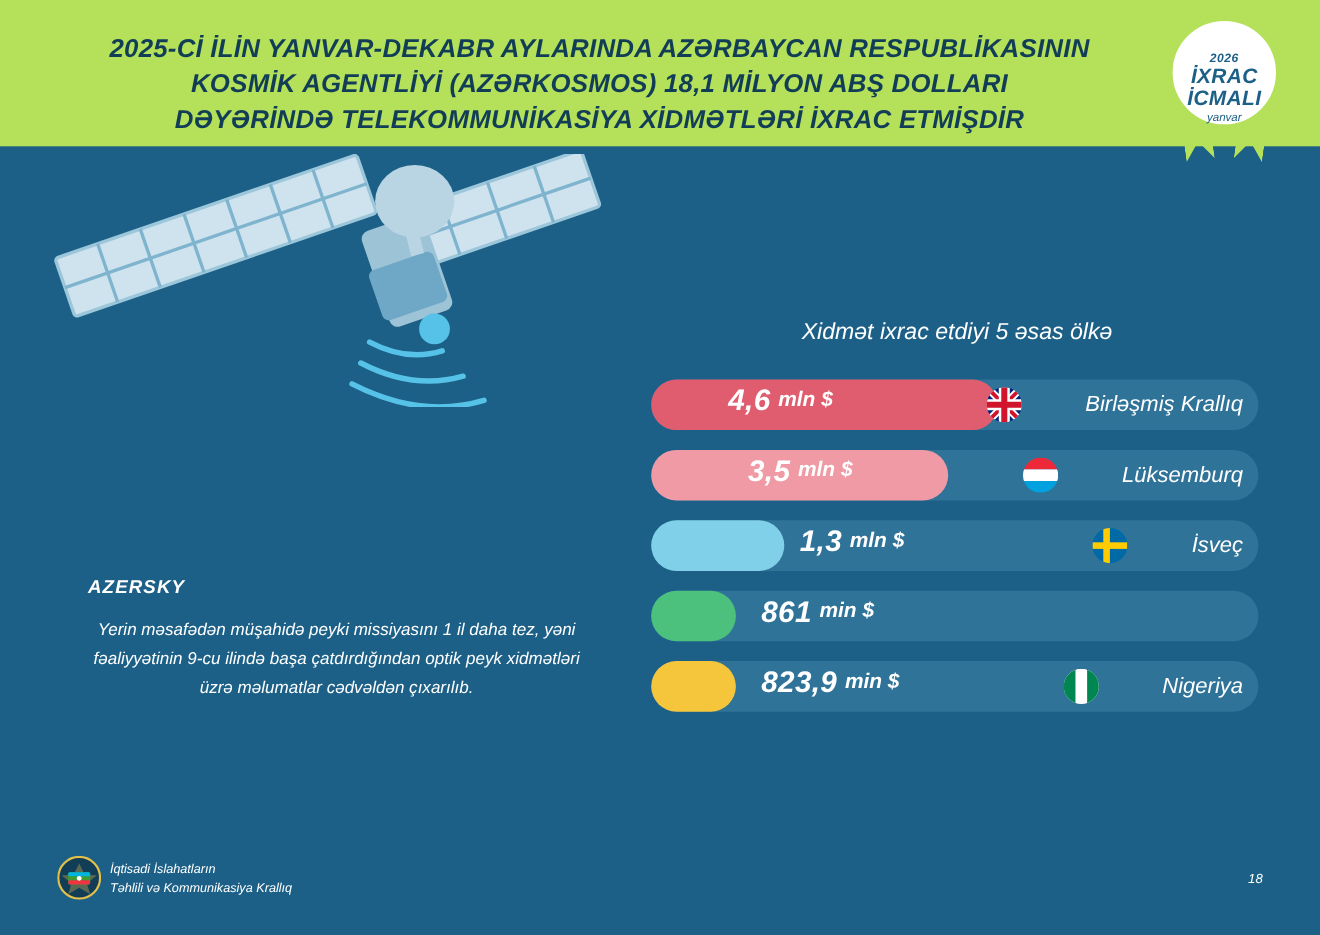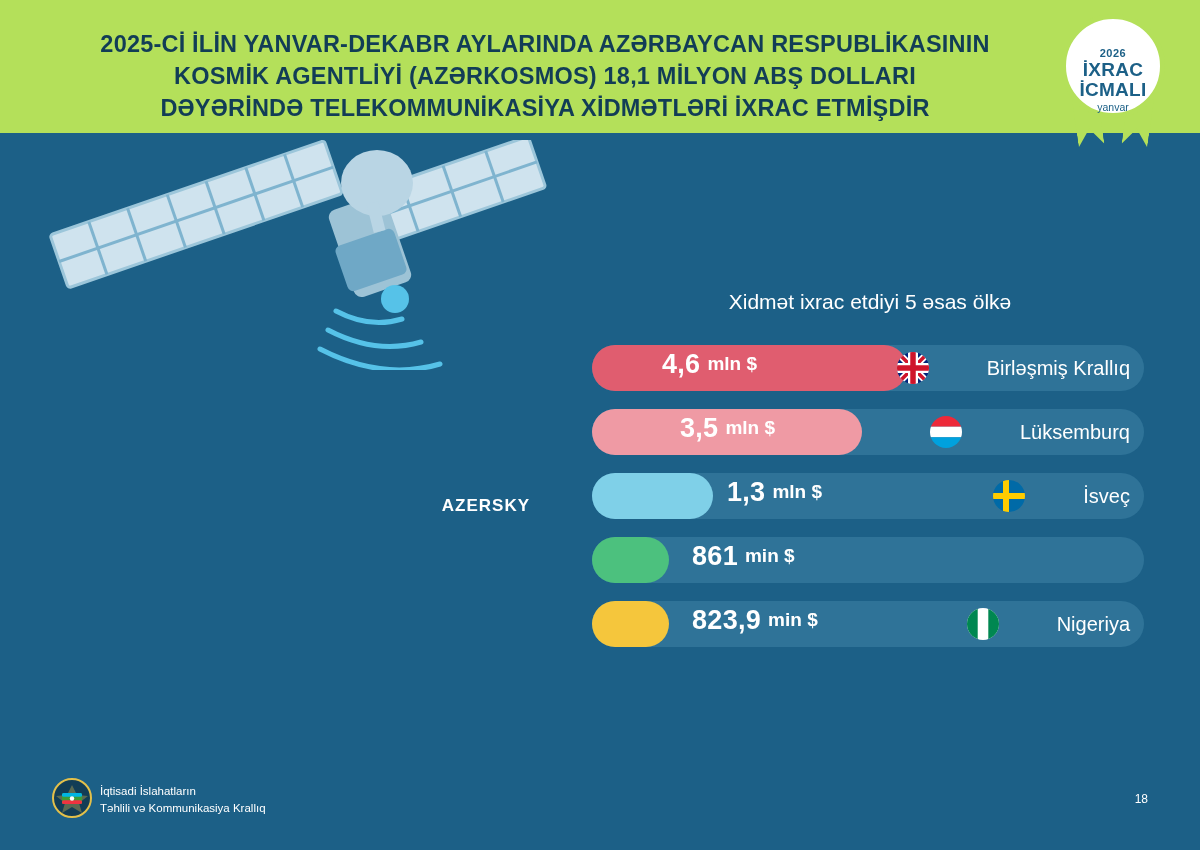--- a/index.html
+++ b/index.html
@@ -12,20 +12,21 @@
     background: #ffffff;
     font-family: "Liberation Sans", sans-serif;
     overflow: hidden;
   }
   #page {
     position: relative;
     width: 1200px;
     height: 850px;
     background: #1c6087;
     overflow: hidden;
+    font-style: italic;
   }
   
   #header {
     position: absolute;
     left: 0;
     top: 0;
     width: 1200px;
     height: 133px;
     background: #b4e05a;
   }
@@ -110,23 +111,23 @@
     left: 40px;
     top: 140px;
     width: 520px;
     height: 230px;
   }
 
   
   #azersky-title {
     position: absolute;
     left: 80px;
-    top: 496px;
+    top: 524px;
     width: 450px;
-    text-align: right;
+    text-align: left;
     color: #ffffff;
     font-size: 17px;
     font-weight: bold;
     letter-spacing: 1px;
   }
   #azersky-desc {
     position: absolute;
     left: 72px;
     top: 560px;
     width: 468px;
@@ -291,20 +292,21 @@
 
       <g fill="none" stroke="#56c2e8" stroke-width="5" stroke-linecap="round">
         <path d="M296 171 q34 18 66 8"></path>
         <path d="M288 190 q48 25 93 12"></path>
         <path d="M280 209 q62 32 120 15"></path>
       </g>
     </svg>
   </div>
 
   <div id="azersky-title">AZERSKY</div>
+  <div id="azersky-desc">Yerin məsafədən müşahidə peyki missiyasını 1 il daha tez, yəni fəaliyyətinin 9-cu ilində başa çatdırdığından optik peyk xidmətləri üzrə məlumatlar cədvəldən çıxarılıb.</div>
 
   <div id="chart-title">Xidmət ixrac etdiyi 5 əsas ölkə</div>
 
   <div id="bars">
 
     <div class="bar-row">
       <div class="bar-fill" style="width:57%;background:#e05d6f"></div>
       <div class="bar-value" style="left:70px">
         <span class="num">4,6</span>
         <span class="unit">mln $</span>

